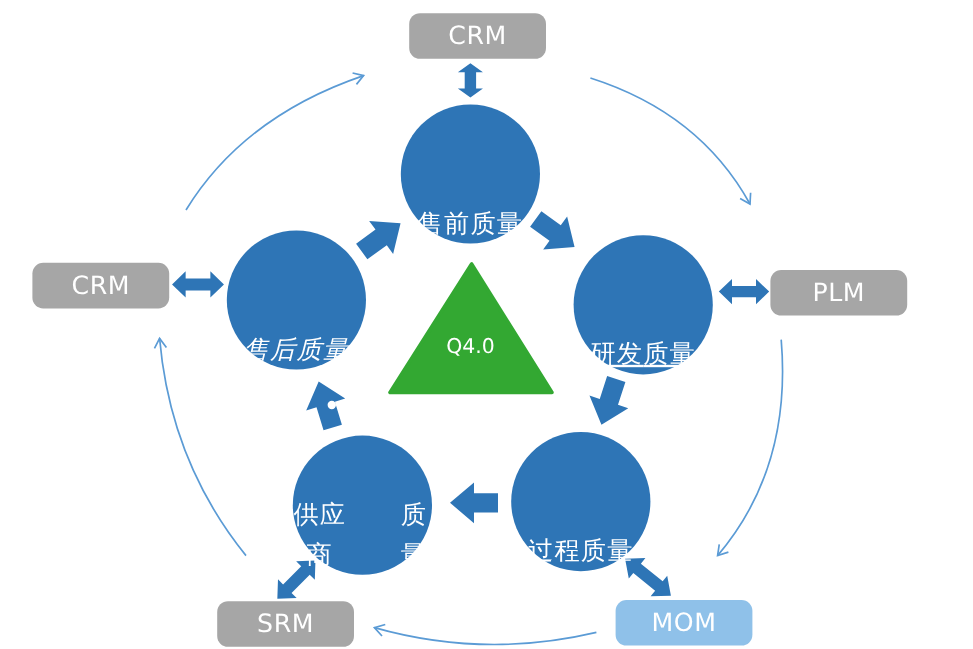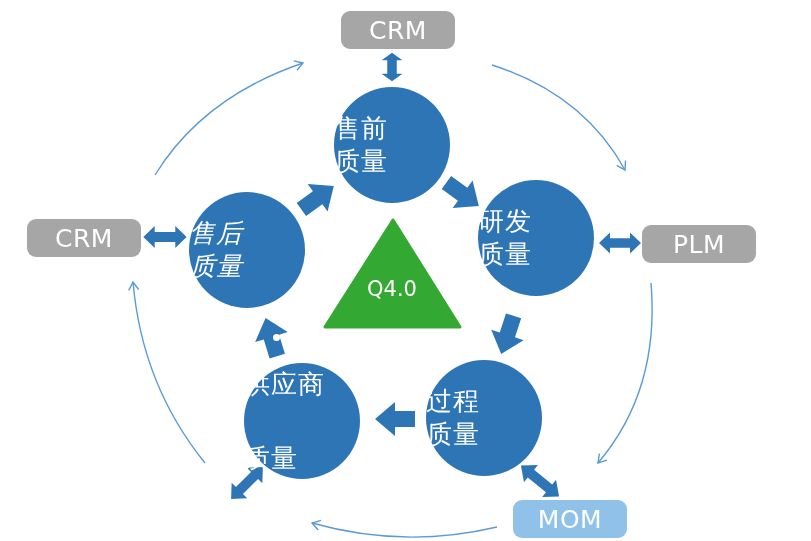--- a/index.html
+++ b/index.html
@@ -2,33 +2,33 @@
 <html style="--shape-blue: #2E75B6; --arc-blue: #5B9BD5; --gray: #A6A6A6; --light-blue: #8FC1E9; --green: #33A832; --text-white: #FFFFFF;"><head>
 <meta charset="utf-8">
 <style>
   html,body{margin:0;padding:0;background:#fff;}
   body{font-family:"DejaVu Sans","Liberation Sans",sans-serif;}
   .canvas{position:relative;width:811px;height:541px;overflow:hidden;background:#fff;}
   .layer{position:absolute;left:0;top:0;}
   .node{
     position:absolute;width:116px;height:116px;border-radius:50%;
     background:var(--shape-blue);color:var(--text-white);
-    display:flex;flex-direction:column;align-items:flex-start;justify-content:center;
-    font-size:26px;line-height:33px;letter-spacing:1px;text-align:center;
+    display:flex;align-items:flex-end;justify-content:center;
+    font-size:21px;line-height:33px;letter-spacing:1px;text-align:center;
   }
   .sysbox{
     position:absolute;width:114px;height:38px;border-radius:9px;
     background:var(--gray);color:var(--text-white);
     display:flex;align-items:center;justify-content:center;
-    font-size:25px;letter-spacing:0.5px;
+    font-size:21px;letter-spacing:0.5px;
   }
   .sysbox.light{background:var(--light-blue);}
   .center-label{
     position:absolute;left:392px;top:289px;transform:translate(-50%,-50%);
-    color:var(--text-white);font-size:21px;
+    color:var(--text-white);font-size:17px;
   }
   .shape{fill:var(--shape-blue);}
   .green-tri{fill:var(--green);stroke:var(--green);stroke-width:3;stroke-linejoin:round;}
   .arc{fill:none;stroke:var(--arc-blue);stroke-width:1.4;}
   .arrowhead-path{fill:none;stroke:var(--arc-blue);stroke-width:1.4;}
   .dot{fill:#ffffff;}
 </style>
 </head>
 <body>
 
@@ -60,21 +60,21 @@
     <polygon class="shape" points="-21,0 -10,-11 -10,-5 10,-5 10,-11 21,0 10,11 10,5 -10,5 -10,11" transform="translate(165,237) scale(1.03,1)"></polygon>
     <polygon class="shape" points="-21,0 -10,-11 -10,-5 10,-5 10,-11 21,0 10,11 10,5 -10,5 -10,11" transform="translate(620,243) scale(1,0.95)"></polygon>
     <polygon class="shape" points="-21,0 -10,-11 -10,-5 10,-5 10,-11 21,0 10,11 10,5 -10,5 -10,11" transform="translate(247,483) rotate(-45) scale(1.07,1)"></polygon>
     <polygon class="shape" points="-21,0 -10,-11 -10,-5 10,-5 10,-11 21,0 10,11 10,5 -10,5 -10,11" transform="translate(540,481) rotate(39) scale(1.17,1)"></polygon>
   </svg>
 
   <div class="node" style="left:334px;top:87px;">
     <span>售前</span>
     <span>质量</span>
   </div>
-  <div class="node" style="left:478px;top:180px;">
+  <div class="node" style="left:478px;top:196px;text-decoration:underline;">
     <span>研发</span>
     <span>质量</span>
   </div>
   <div class="node" style="left:426px;top:360px;">
     <span>过程</span>
     <span>质量</span>
   </div>
   <div class="node" style="left:244px;top:363px;gap:41px;">
     <span>供应商</span>
     <span>质量</span>
@@ -86,19 +86,22 @@
 
   <div class="sysbox" style="left:341px;top:11px;">
     <span>CRM</span>
   </div>
   <div class="sysbox" style="left:642px;top:225px;text-align:right;">
     <span>PLM</span>
   </div>
   <div class="sysbox light" style="left:513px;top:500px;text-align:center;">
     <span>MOM</span>
   </div>
+  <div class="sysbox" style="left:181px;top:501px;">
+    <span>SRM</span>
+  </div>
   <div class="sysbox" style="left:27px;top:219px;">
     <span>CRM</span>
   </div>
 
   <div class="center-label">Q4.0</div>
 
 </div>
 
 </body></html>

